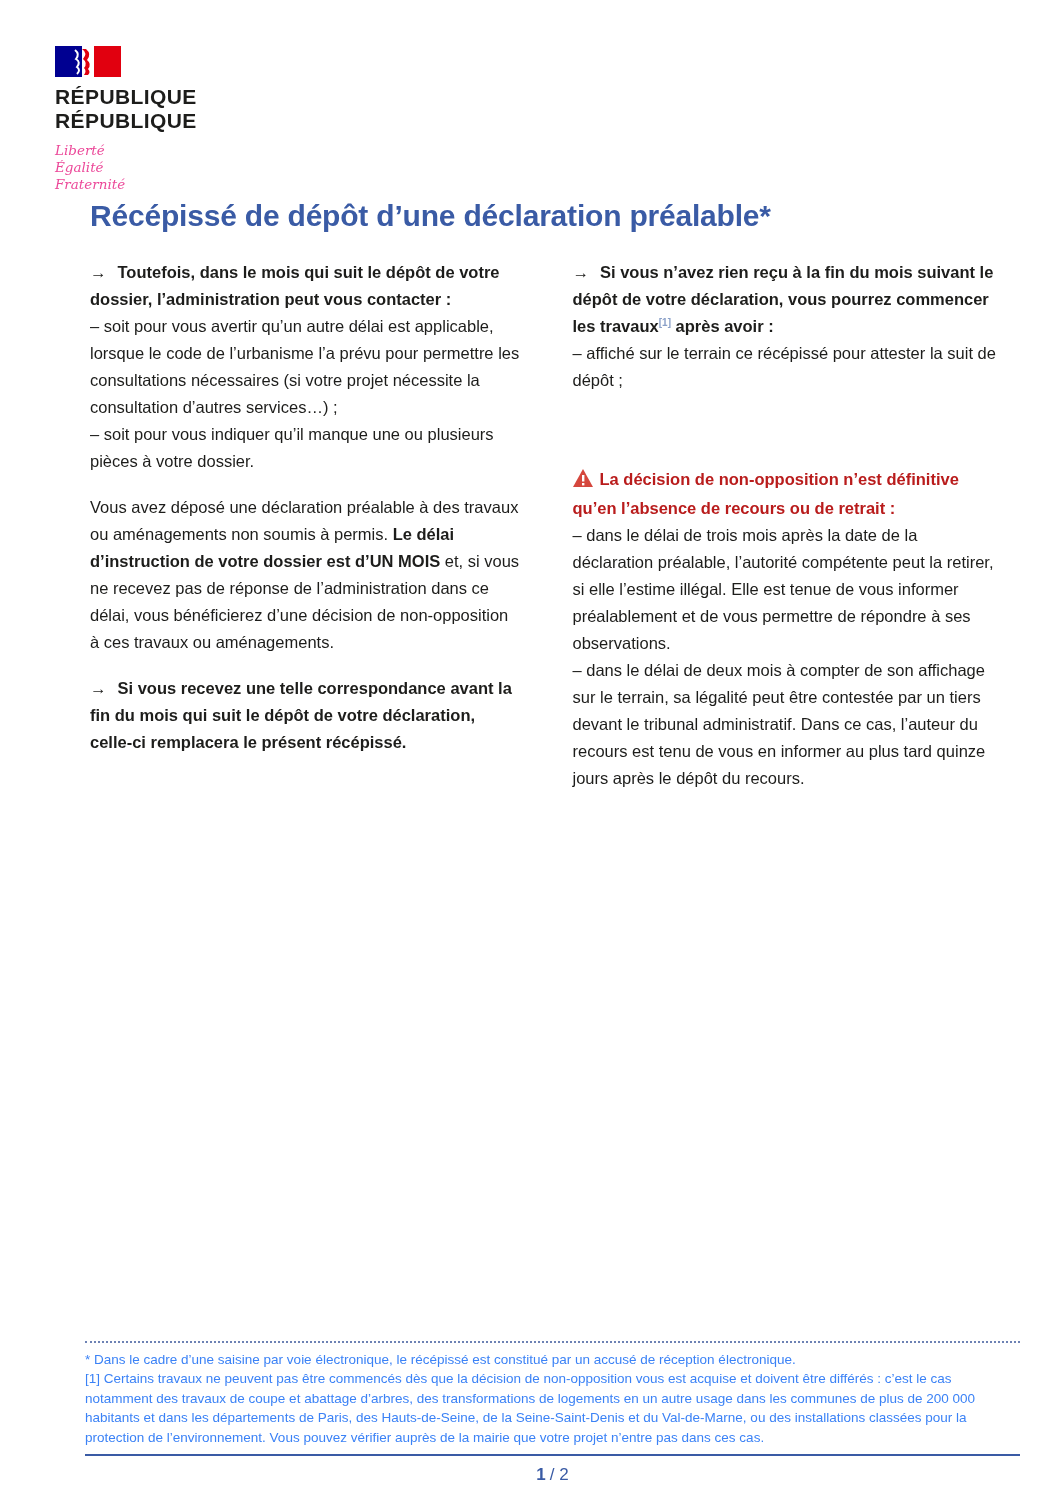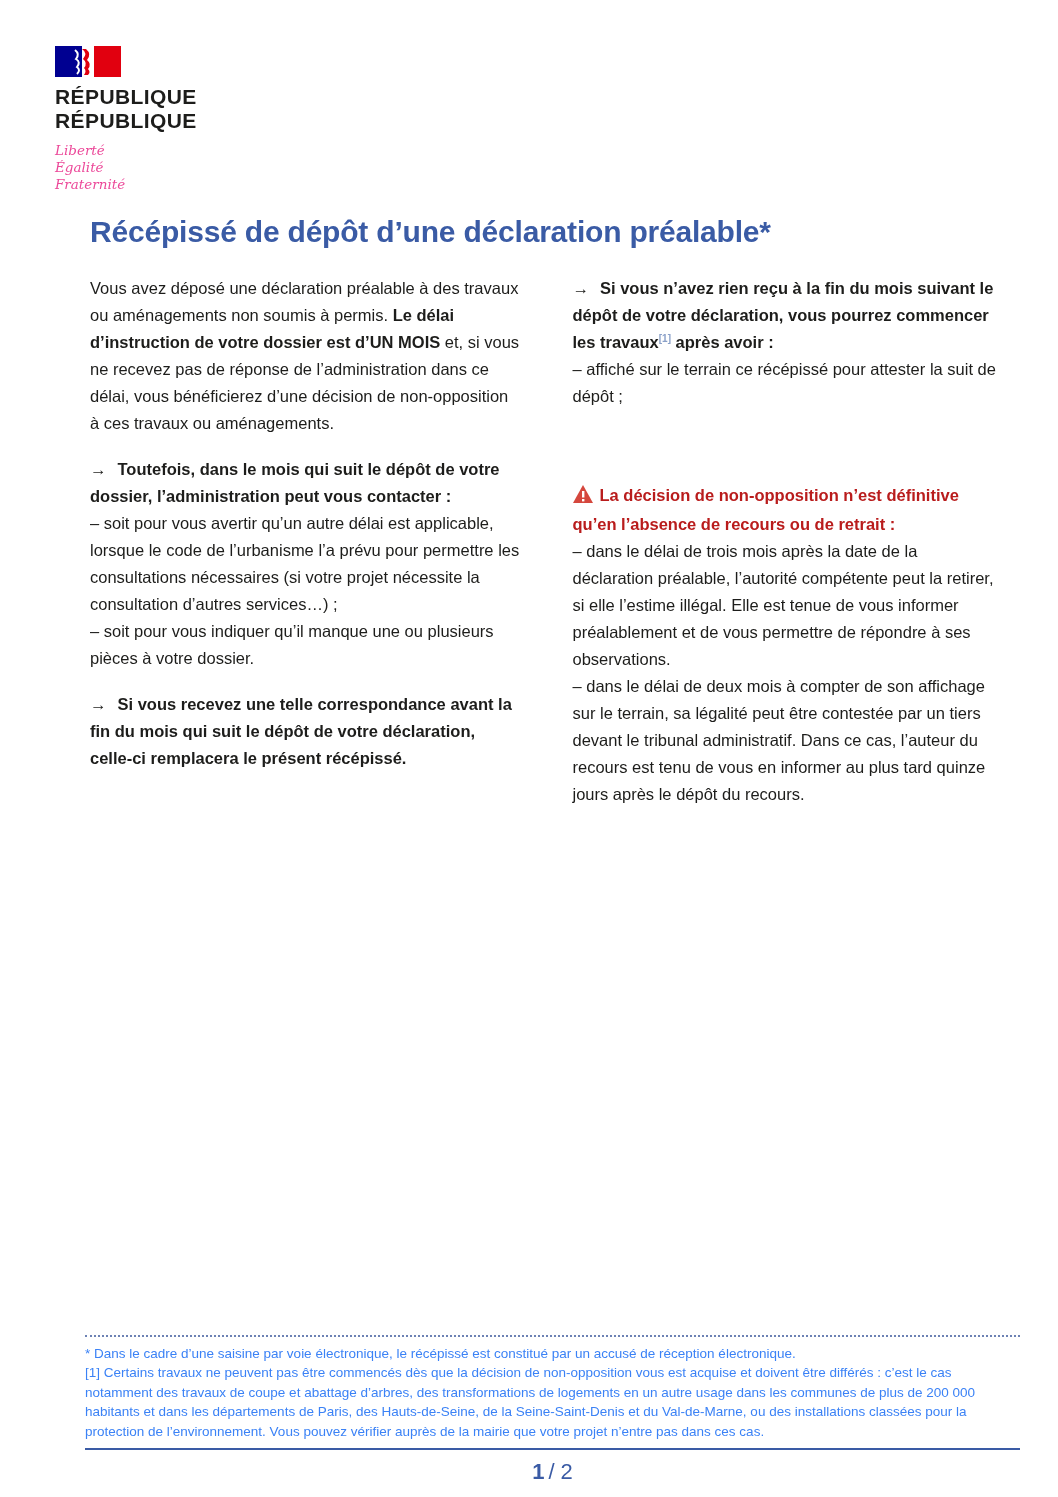--- a/index.html
+++ b/index.html
@@ -20,21 +20,21 @@
     font-weight: bold; font-size: 21px; line-height: 24px;
     letter-spacing: 0.4px; color: #1d1d1b; text-align: center;
   }
   .gov-logo .motto {
     margin-top: 9px;
     font-family: "DejaVu Serif", serif;
     font-style: italic; font-size: 13.5px; line-height: 17px; color: #ec4899;
   }
 
   
-  .content { position: absolute; left: 90px; top: 215px; width: 912px; }
+  .content { position: absolute; left: 90px; top: 199px; width: 912px; }
   .doc-title {
     color: #3a5ba5; font-weight: bold; font-size: 30px; line-height: 34px;
     margin-bottom: 26px; letter-spacing: -0.2px;
   }
   .columns { display: flex; gap: 53px; }
   .col { width: 430px; font-size: 16.5px; line-height: 27px; }
   .col p { margin-bottom: 19px; }
   .col .b { font-weight: bold; }
   .arrow { font-weight: bold; margin-right: 11px; }
   .item { display: block; }
@@ -50,21 +50,21 @@
   
   .footer { position: absolute; left: 85px; right: 38px; bottom: 12px; }
   .dotted-rule { border-top: 2px dotted #6d82b4; height: 0; }
   .footnotes {
     margin-top: 7px; color: #3b82f6;
     font-size: 13.5px; line-height: 19.5px;
   }
   .footnotes .fn { display: block; }
   .solid-rule { border-top: 2px solid #3a5ba5; margin-top: 7px; }
   .page-number {
-    margin-top: 9px; text-align: center; color: #3a5ba5; font-size: 22px;
+    margin-top: 9px; text-align: center; color: #3a5ba5; font-size: 17px;
   }
   .page-number .current { font-weight: bold; margin-right: 4px; }
 </style>
 </head>
 <body>
 
 <div class="page">
 
   <div class="gov-logo">
     <svg class="flag" width="66" height="31" viewBox="0 0 66 31" aria-hidden="true">
@@ -83,27 +83,27 @@
       <div>Fraternité</div>
     </div>
   </div>
 
   <div class="content">
     <h1 class="doc-title">Récépissé de dépôt d’une déclaration préalable*</h1>
 
     <div class="columns">
 
       <div class="col">
-        <p><span>Vous avez déposé une déclaration préalable à des travaux ou aménagements non soumis à permis. </span><span class="b">Le délai d’instruction de votre dossier est d’UN MOIS</span><span> et, si vous ne recevez pas de réponse de l’administration dans ce délai, vous bénéficierez d’une décision de non-opposition à ces travaux ou aménagements.</span></p>
-
         <p>
           <span class="arrow">→</span><span class="b">Toutefois, dans le mois qui suit le dépôt de votre dossier, l’administration peut vous contacter :</span>
           <span class="item">– soit pour vous avertir qu’un autre délai est applicable, lorsque le code de l’urbanisme l’a prévu pour permettre les consultations nécessaires (si votre projet nécessite la consultation d’autres services…) ;</span>
           <span class="item">– soit pour vous indiquer qu’il manque une ou plusieurs pièces à votre dossier.</span>
         </p>
+
+        <p><span>Vous avez déposé une déclaration préalable à des travaux ou aménagements non soumis à permis. </span><span class="b">Le délai d’instruction de votre dossier est d’UN MOIS</span><span> et, si vous ne recevez pas de réponse de l’administration dans ce délai, vous bénéficierez d’une décision de non-opposition à ces travaux ou aménagements.</span></p>
 
         <p>
           <span class="arrow">→</span><span class="b">Si vous recevez une telle correspondance avant la fin du mois qui suit le dépôt de votre déclaration, celle-ci remplacera le présent récépissé.</span>
         </p>
       </div>
 
       <div class="col">
         <p>
           <span class="arrow">→</span><span class="b">Si vous n’avez rien reçu à la fin du mois suivant le dépôt de votre déclaration, vous pourrez commencer les travaux</span><span class="sup-ref">[1]</span><span class="b"> après avoir :</span>
           <span class="item">– affiché sur le terrain ce récépissé pour attester la suit de dépôt ;</span>

